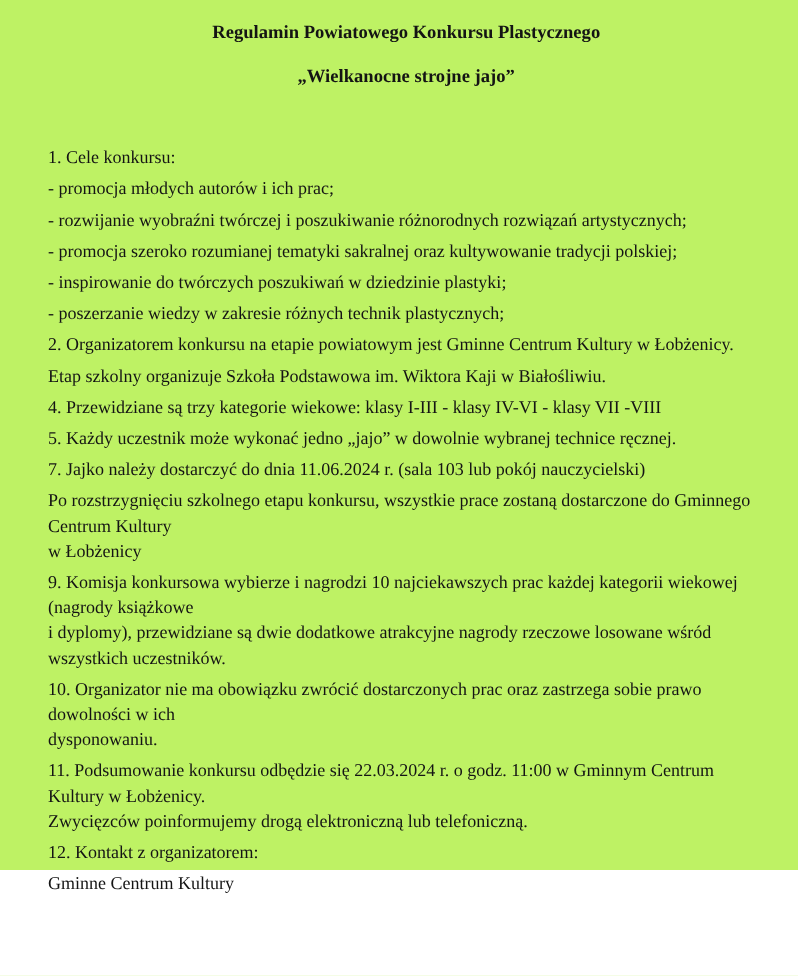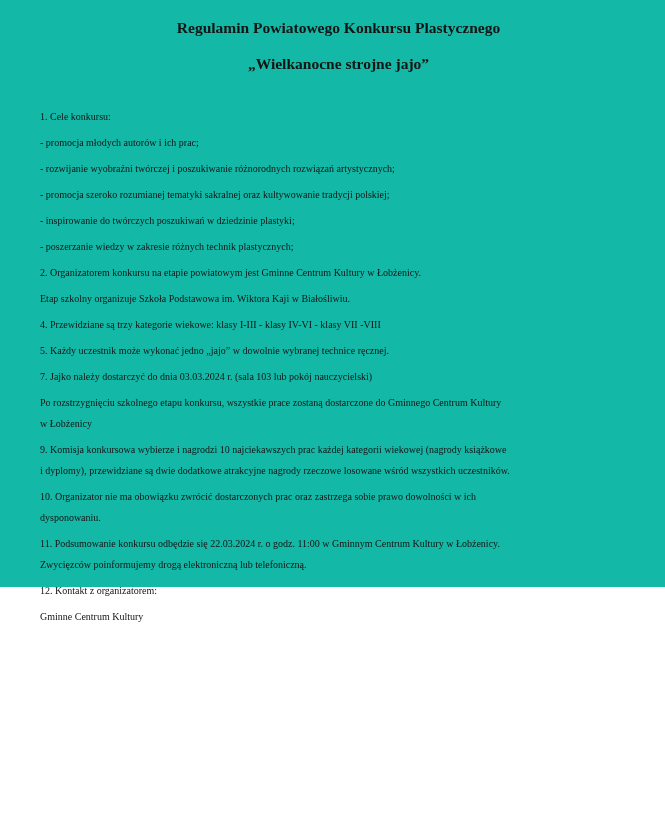--- a/index.html
+++ b/index.html
@@ -10,41 +10,41 @@
   body {
     width: 665px;
     height: 813px;
     font-family: "Liberation Serif", "DejaVu Serif", serif;
     color: #141414;
     overflow: hidden;
   }
   .page {
     box-sizing: border-box;
     width: 665px;
-    height: 587px;
+    height: 725px;
     padding: 14px 28px 10px 40px;
-    background: #14b8a6;
+    background: #bef264;
   }
   .doc-title,
   .doc-subtitle {
     text-align: center;
     font-weight: bold;
     font-size: 15.5px;
     line-height: 20px;
     margin: 0;
   }
   .doc-title {
     padding-top: 4px;
   }
   .doc-subtitle {
     margin-top: 16px;
-    margin-bottom: 32px;
+    margin-bottom: 48px;
   }
   .doc-body p {
-    font-size: 10px;
+    font-size: 15px;
     line-height: 21px;
     margin: 0 0 5px 0;
     white-space: pre-line; 
   }
 </style>
 </head>
 <body>
 
 <div class="page">
   <h1 class="doc-title">Regulamin Powiatowego Konkursu Plastycznego</h1>
@@ -54,21 +54,21 @@
     <p>1. Cele konkursu:</p>
     <p>- promocja młodych autorów i ich prac;</p>
     <p>- rozwijanie wyobraźni twórczej i poszukiwanie różnorodnych rozwiązań artystycznych;</p>
     <p>- promocja szeroko rozumianej tematyki sakralnej oraz kultywowanie tradycji polskiej;</p>
     <p>- inspirowanie do twórczych poszukiwań w dziedzinie plastyki;</p>
     <p>- poszerzanie wiedzy w zakresie różnych technik plastycznych;</p>
     <p>2. Organizatorem konkursu na etapie powiatowym jest Gminne Centrum Kultury w Łobżenicy.</p>
     <p>Etap szkolny organizuje Szkoła Podstawowa im. Wiktora Kaji w Białośliwiu.</p>
     <p>4. Przewidziane są trzy kategorie wiekowe: klasy I-III - klasy IV-VI - klasy VII -VIII</p>
     <p>5. Każdy uczestnik może wykonać jedno „jajo” w dowolnie wybranej technice ręcznej.</p>
-    <p>7. Jajko należy dostarczyć do dnia 03.03.2024 r. (sala 103 lub pokój nauczycielski)</p>
+    <p>7. Jajko należy dostarczyć do dnia 11.06.2024 r. (sala 103 lub pokój nauczycielski)</p>
     <p>Po rozstrzygnięciu szkolnego etapu konkursu, wszystkie prace zostaną dostarczone do Gminnego Centrum Kultury
 w Łobżenicy</p>
     <p>9. Komisja konkursowa wybierze i nagrodzi 10 najciekawszych prac każdej kategorii wiekowej (nagrody książkowe
 i dyplomy), przewidziane są dwie dodatkowe atrakcyjne nagrody rzeczowe losowane wśród wszystkich uczestników.</p>
     <p>10. Organizator nie ma obowiązku zwrócić dostarczonych prac oraz zastrzega sobie prawo dowolności w ich
 dysponowaniu.</p>
     <p>11. Podsumowanie konkursu odbędzie się 22.03.2024 r. o godz. 11:00 w Gminnym Centrum Kultury w Łobżenicy.
 Zwycięzców poinformujemy drogą elektroniczną lub telefoniczną.</p>
     <p>12. Kontakt z organizatorem:</p>
     <p>Gminne Centrum Kultury</p>

